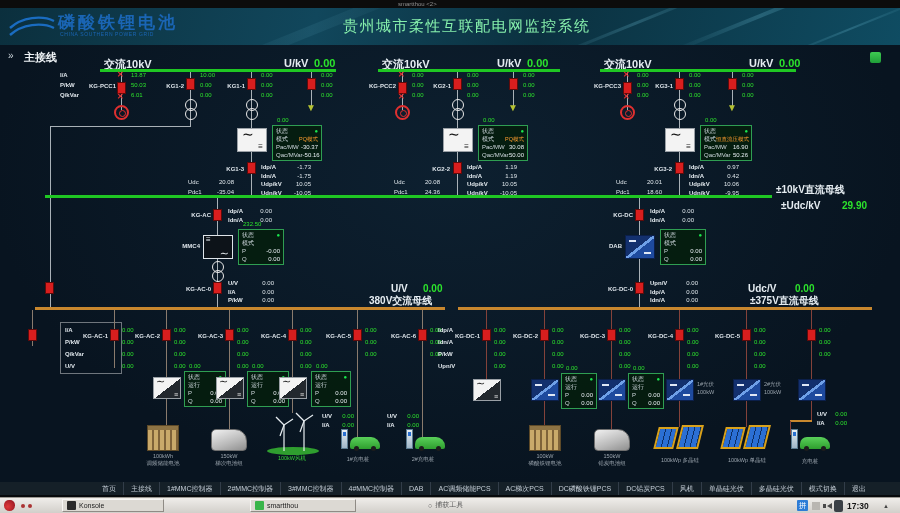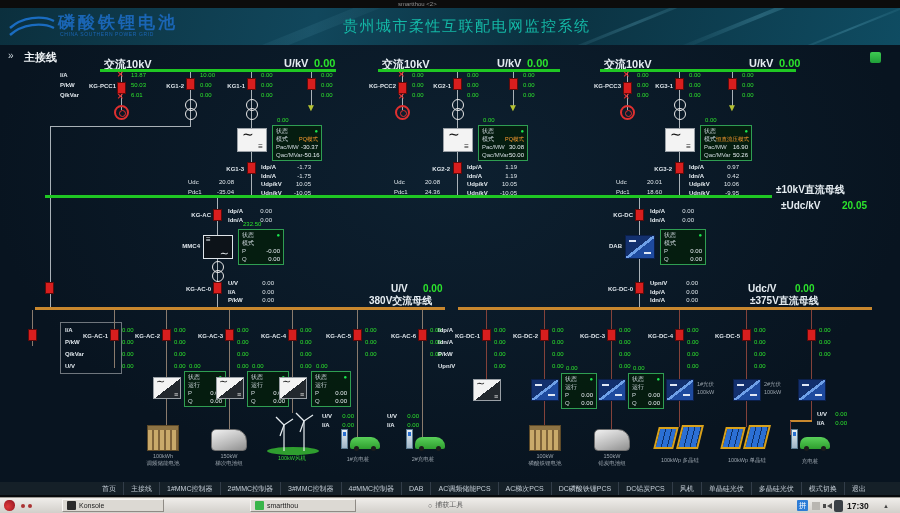--- a/index.html
+++ b/index.html
@@ -82,21 +82,21 @@
   <div class="stk" style="left:660px;top:6px;width:200px;height:4px"></div>
   <div class="stk" style="left:770px;top:20px;width:160px;height:2px"></div>
   <div class="stk" style="left:180px;top:18px;width:260px;height:10px;opacity:.4"></div>
 </div>
 <svg class="ab" style="left:8px;top:12px" width="48" height="28" viewBox="0 0 48 28">
   <path d="M2 16 C14 5,34 3,46 9" stroke="#1a6cc0" stroke-width="2.4" fill="none"></path>
   <path d="M2 23 C14 12,34 10,46 16" stroke="#1a6cc0" stroke-width="2.4" fill="none"></path>
 </svg>
 <span class="ab b" style="left:58px;top:11px;font-size:17px;letter-spacing:3px;color:#1a65b4">磷酸铁锂电池</span>
 <span class="ab" style="left:60px;top:31px;font-size:5px;letter-spacing:.6px;color:#1a65b4">CHINA SOUTHERN POWER GRID</span>
-<span class="ab" style="left:343px;top:17px;font-size:15px;letter-spacing:1.5px;color:#14b8a6">贵州城市柔性互联配电网监控系统</span>
+<span class="ab" style="left:343px;top:17px;font-size:15px;letter-spacing:1.5px;color:#86efac">贵州城市柔性互联配电网监控系统</span>
 
 <div id="cv"></div>
 
 <span class="ab" style="left:8px;top:50px;font-size:10px;color:#cfd8de">»</span>
 <span class="ab b" style="left:24px;top:50px;font-size:11px;color:#eef3f6">主接线</span>
 <div class="ab" style="left:870px;top:52px;width:11px;height:11px;background:linear-gradient(#3ecb52,#1f9e38);border-radius:2px"></div>
 
 <span class="ab t11 b w" style="left:104px;top:57px">交流10kV</span>
 <span class="ab t11 b w" style="left:284px;top:57px">U/kV</span>
 <span class="ab t11 b g" style="left:314px;top:57px">0.00</span>
@@ -367,21 +367,21 @@
 <div class="ab vs" style="left:742px;top:70px">
   <div>0.00</div>
     <div>0.00</div>
     <div>0.00</div>
 </div>
 <span class="ab ar" style="left:727px;top:103px">▼</span>
 
 <div class="ab busg" style="left:45px;top:195px;width:727px"></div>
 <span class="ab t10 b w" style="left:776px;top:183px">±10kV直流母线</span>
 <span class="ab t10 b w" style="left:781px;top:200px">±Udc/kV</span>
-<span class="ab t10 b g" style="left:842px;top:200px">20.05</span>
+<span class="ab t10 b g" style="left:842px;top:200px">29.90</span>
 
 <div class="ab vl" style="left:217px;top:198px;height:111px"></div>
 <div class="ab brk" style="left:213px;top:209px"></div>
 <span class="ab lbl ra" style="left:184px;top:212px;width:27px">KG-AC</span>
 <div class="ab ms" style="left:228px;top:207px;width:44px">
   <div class="r">
       <span class="ml">Idp/A</span>
       <span class="mv">0.00</span>
     </div>
   <div class="r">

